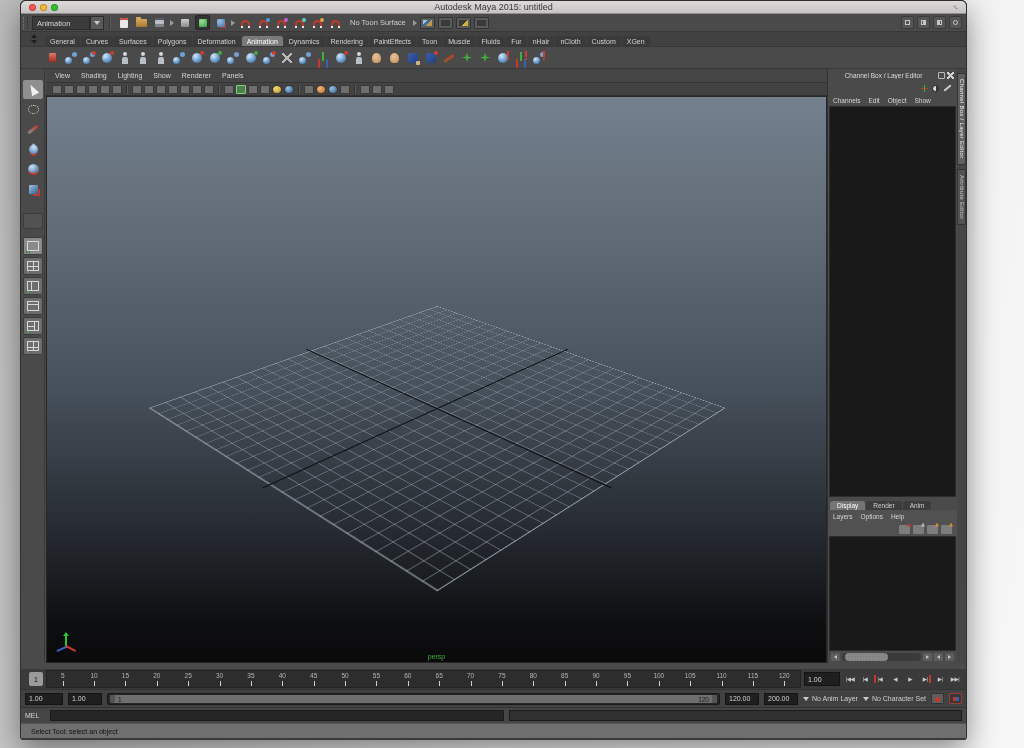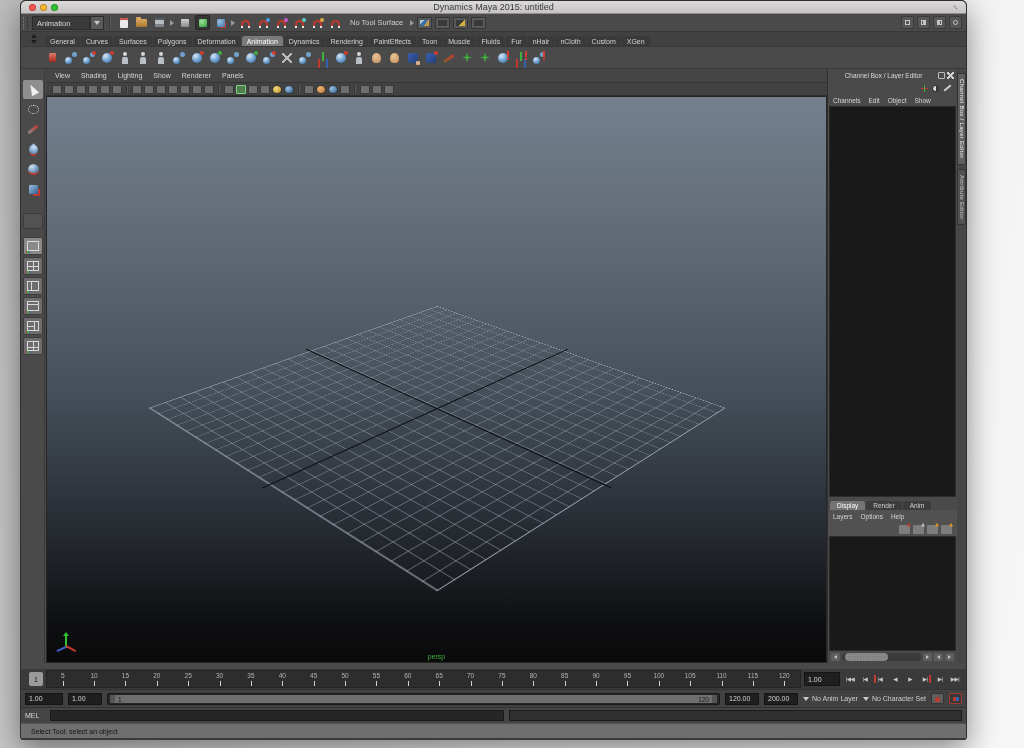--- a/index.html
+++ b/index.html
@@ -196,21 +196,21 @@
 </style>
 </head>
 <body>
 
 <div class="window">
 
   <div class="titlebar">
     <span class="tl close"></span>
     <span class="tl min"></span>
     <span class="tl zoom"></span>
-    <div class="title">Dynamics Maya 2015: untitled</div>
+    <div class="title">Autodesk Maya 2015: untitled</div>
     <span class="fs-icon">↔</span>
   </div>
 
   <div class="statusline">
     <span class="grip"></span>
     <div class="menuset">
       <span class="val">Animation</span>
       <span class="arr">
           <span class="tri-d"></span>
         </span>
@@ -247,21 +247,21 @@
       </span>
     <span class="sbtn">
         <span class="magnet dot-cyan"></span>
       </span>
     <span class="sbtn">
         <span class="magnet dot-orange"></span>
       </span>
     <span class="sbtn">
         <span class="magnet"></span>
       </span>
-    <span class="live-label">No Tool Surface</span>
+    <span class="live-label">No Toon Surface</span>
     <span class="tri-r"></span>
     <span class="render-btn rv"></span>
     <span class="render-btn"></span>
     <span class="render-btn ipr"></span>
     <span class="render-btn"></span>
     <span class="spacer"></span>
     <span class="rtool"></span>
     <span class="rtool b"></span>
     <span class="rtool c"></span>
     <span class="rtool d"></span>

